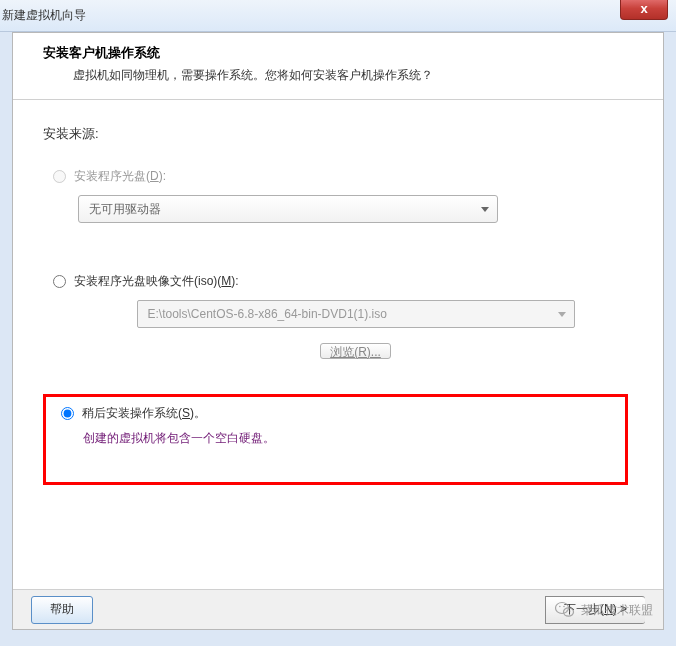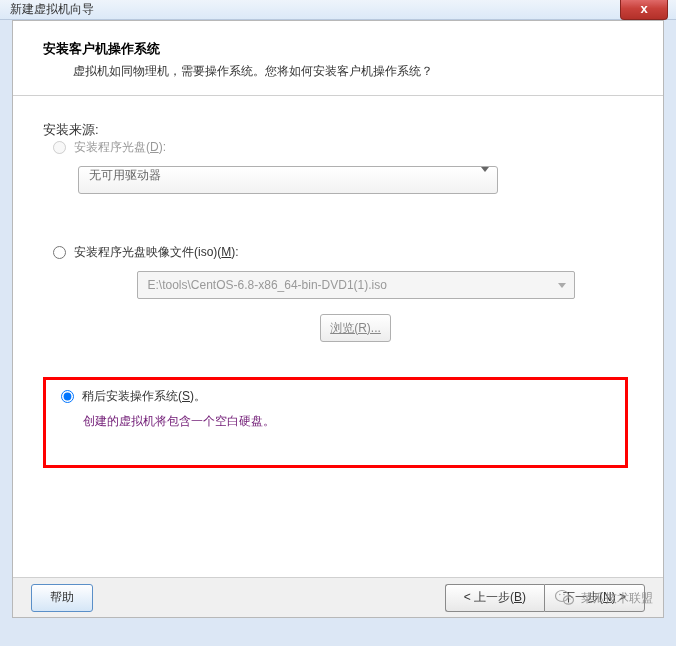--- a/index.html
+++ b/index.html
@@ -9,26 +9,26 @@
     }
     body {
       font-family: "Microsoft YaHei", "SimSun", Tahoma, sans-serif;
       font-size: 12px;
       background: #dce7f5;
       width: 676px;
       height: 646px;
       overflow: hidden;
     }
     .title-bar {
-      height: 20px;
+      height: 32px;
       background: linear-gradient(to bottom, #eef4fb 0%, #dce9f8 100%);
       border-bottom: 1px solid #b8c8dd;
       display: flex;
       align-items: center;
-      padding-left: 10px;
+      padding-left: 2px;
       position: relative;
     }
     .title-text {
       color: #333;
       font-size: 12px;
     }
     .close-btn {
       position: absolute;
       right: 8px;
       top: -2px;
@@ -47,40 +47,41 @@
       cursor: pointer;
     }
     .dialog-body {
       margin: 0 12px 12px 12px;
       background: #fff;
       border: 1px solid #b8b8b8;
       height: 598px;
       position: relative;
     }
     .header-section {
-      padding: 19px 20px 15px 30px;
+      padding: 11px 20px 15px 30px;
       border-bottom: 1px solid #d0d0d0;
     }
     .header-title {
       font-weight: bold;
       font-size: 13px;
       color: #000;
       margin-bottom: 5px;
     }
     .header-subtitle {
       font-size: 12px;
       color: #333;
       margin-left: 30px;
     }
     .content-section {
       padding: 25px 30px;
     }
     .source-label {
       font-size: 13px;
       color: #333;
+      margin-bottom: 25px;
     }
     .radio-group {
       margin-bottom: 35px;
     }
     .radio-row {
       display: flex;
       align-items: center;
       margin-bottom: 8px;
       margin-left: 10px;
     }
@@ -101,20 +102,21 @@
     }
     .dropdown {
       margin-left: 35px;
       margin-top: 10px;
       width: 420px;
       height: 28px;
       border: 1px solid #b0b0b0;
       border-radius: 3px;
       background: linear-gradient(to bottom, #fff 0%, #f2f2f2 100%);
       display: flex;
+      align-items: center;
       padding: 0 10px;
       position: relative;
       color: #666;
     }
     .dropdown-arrow {
       position: absolute;
       right: 8px;
       width: 0;
       height: 0;
       border-left: 4px solid transparent;
@@ -138,21 +140,21 @@
       padding: 0 10px;
       color: #999;
       display: flex;
       align-items: center;
       position: relative;
     }
     .iso-input .dropdown-arrow {
       border-top-color: #aaa;
     }
     .browse-btn {
-      height: 28px;
+      height: 16px;
       padding: 0 9px;
       border: 1px solid #b0b0b0;
       border-radius: 3px;
       background: linear-gradient(to bottom, #fff 0%, #ededed 100%);
       color: #888;
       font-size: 12px;
       cursor: pointer;
       white-space: nowrap;
       text-decoration: underline;
     }
@@ -291,23 +293,20 @@
       </div>
       <div class="sub-text">创建的虚拟机将包含一个空白硬盘。</div>
     </div>
 
   </div>
 
   <div class="button-bar">
     <button class="nav-btn help-btn">帮助</button>
     <div class="spacer"></div>
     <div class="nav-buttons">
-      <button class="nav-btn">
-        <span>&lt; 上一步(</span><span class="underline">B</span><span>)</span>
-      </button>
       <button class="nav-btn">
         <span>下一步(</span><span class="underline">N</span><span>) &gt;</span>
       </button>
     </div>
     <div class="watermark">
       <span class="wechat-icon">
         <svg width="20" height="18" viewBox="0 0 20 18">
           <ellipse cx="7" cy="7" rx="6.5" ry="5.5" fill="none" stroke="#999" stroke-width="1.2"></ellipse>
           <ellipse cx="13.5" cy="11" rx="5" ry="4.2" fill="none" stroke="#999" stroke-width="1.2"></ellipse>
           <circle cx="4.8" cy="5.5" r="0.8" fill="#999"></circle>

